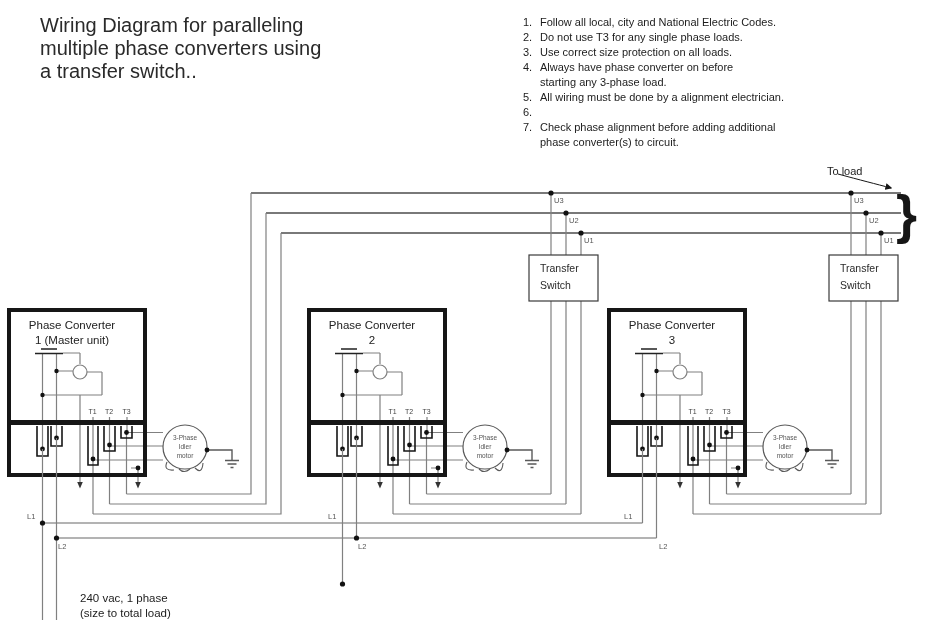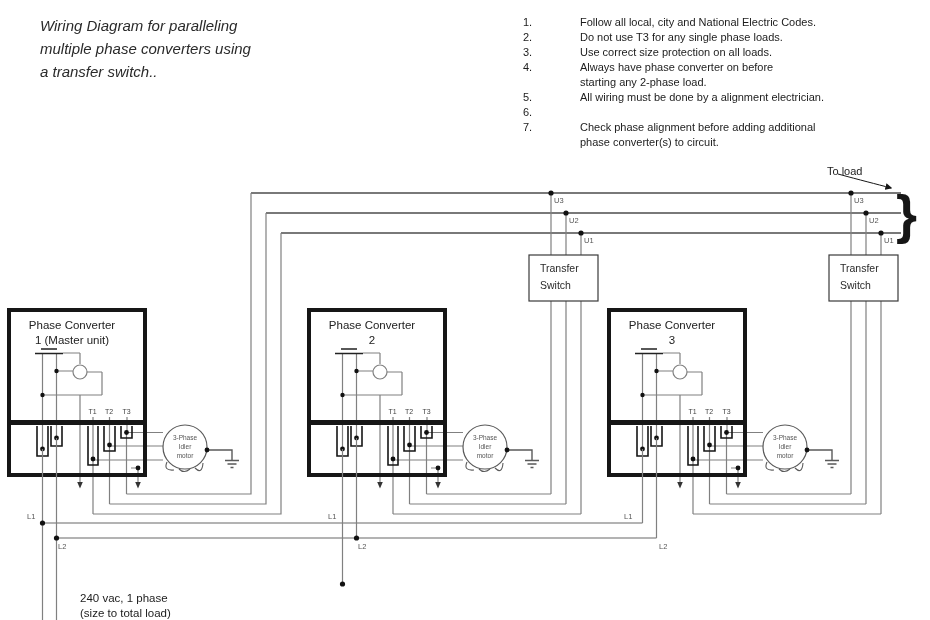--- a/index.html
+++ b/index.html
@@ -1,24 +1,24 @@
 <!DOCTYPE html>
 <html><head>
 <meta charset="utf-8">
 <style>
   html,body{margin:0;padding:0;background:#fff;width:930px;height:620px;overflow:hidden;
     font-family:"Liberation Sans",sans-serif;}
   #stage{position:relative;width:930px;height:620px;background:#fff;}
   #wiring-svg{position:absolute;left:0;top:0;}
   .txt{position:absolute;color:#1c1c1c;}
-  .title{left:40px;top:14px;font-size:15px;line-height:23px;color:#2a2a2a;white-space:pre-line;font-style:italic;}
+  .title{left:40px;top:14px;font-size:20px;line-height:23px;color:#2a2a2a;white-space:pre-line;}
   .notes{left:523px;top:15px;width:400px;font-size:11px;line-height:15px;}
   .note-item{display:flex;}
   .note-num{width:17px;flex:0 0 17px;}
-  .note-text{white-space:pre-line;margin-left:40px;}
+  .note-text{white-space:pre-line;}
   .toload{left:827px;top:165px;font-size:11px;}
   .source{left:64px;top:591px;font-size:11.5px;line-height:15px;margin-left:16px;}
   
   .wire{stroke:#808080;stroke-width:1.2;fill:none;}
   .plates{stroke:#222;stroke-width:1.6;fill:none;}
   .box{fill:none;stroke:#161616;stroke-width:4;}
   .divider{fill:#161616;}
   .term{fill:none;stroke:#161616;stroke-width:1.6;}
   .motor-c{fill:#fff;stroke:#5a5a5a;stroke-width:1.2;}
   .feet{fill:none;stroke:#5a5a5a;stroke-width:1.1;}
@@ -211,21 +211,21 @@
       <span class="note-num">2.</span>
       <span class="note-text">Do not use T3 for any single phase loads.</span>
     </div>
     <div class="note-item">
       <span class="note-num">3.</span>
       <span class="note-text">Use correct size protection on all loads.</span>
     </div>
     <div class="note-item">
       <span class="note-num">4.</span>
       <span class="note-text">Always have phase converter on before
-starting any 2-phase load.</span>
+starting any 3-phase load.</span>
     </div>
     <div class="note-item">
       <span class="note-num">5.</span>
       <span class="note-text">All wiring must be done by a alignment electrician.</span>
     </div>
     <div class="note-item">
       <span class="note-num">6.</span>
     </div>
     <div class="note-item">
       <span class="note-num">7.</span>

